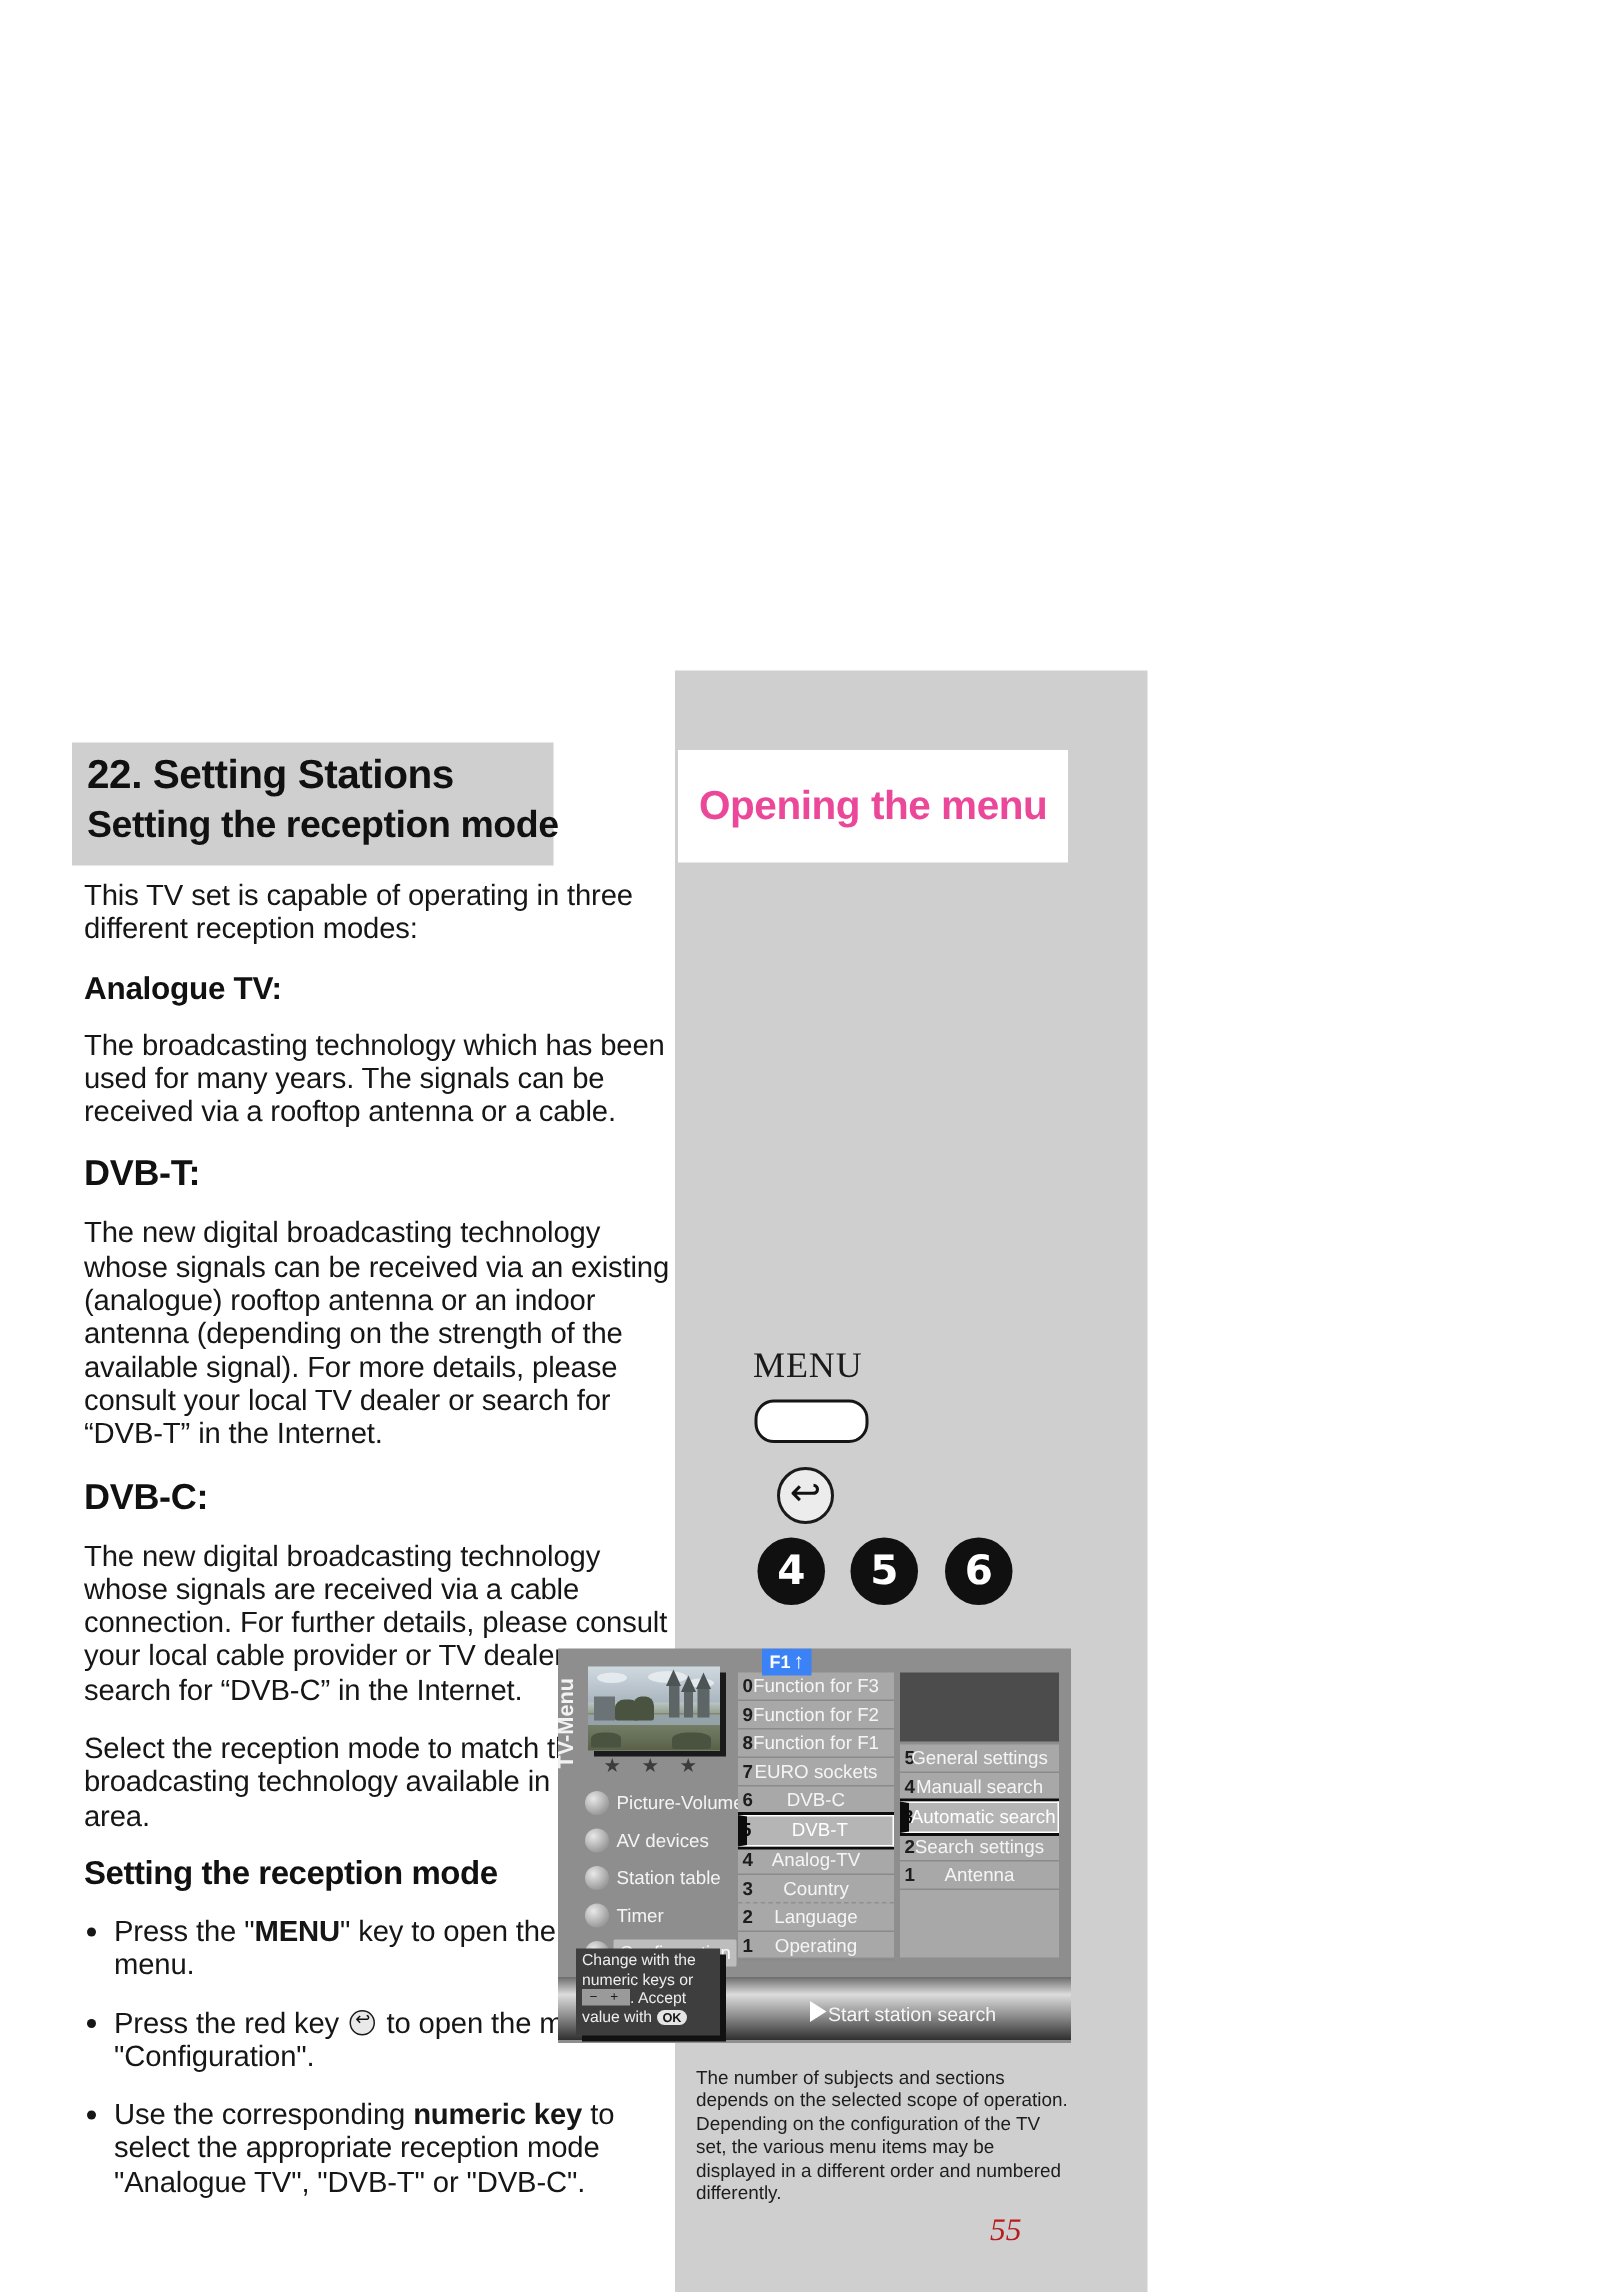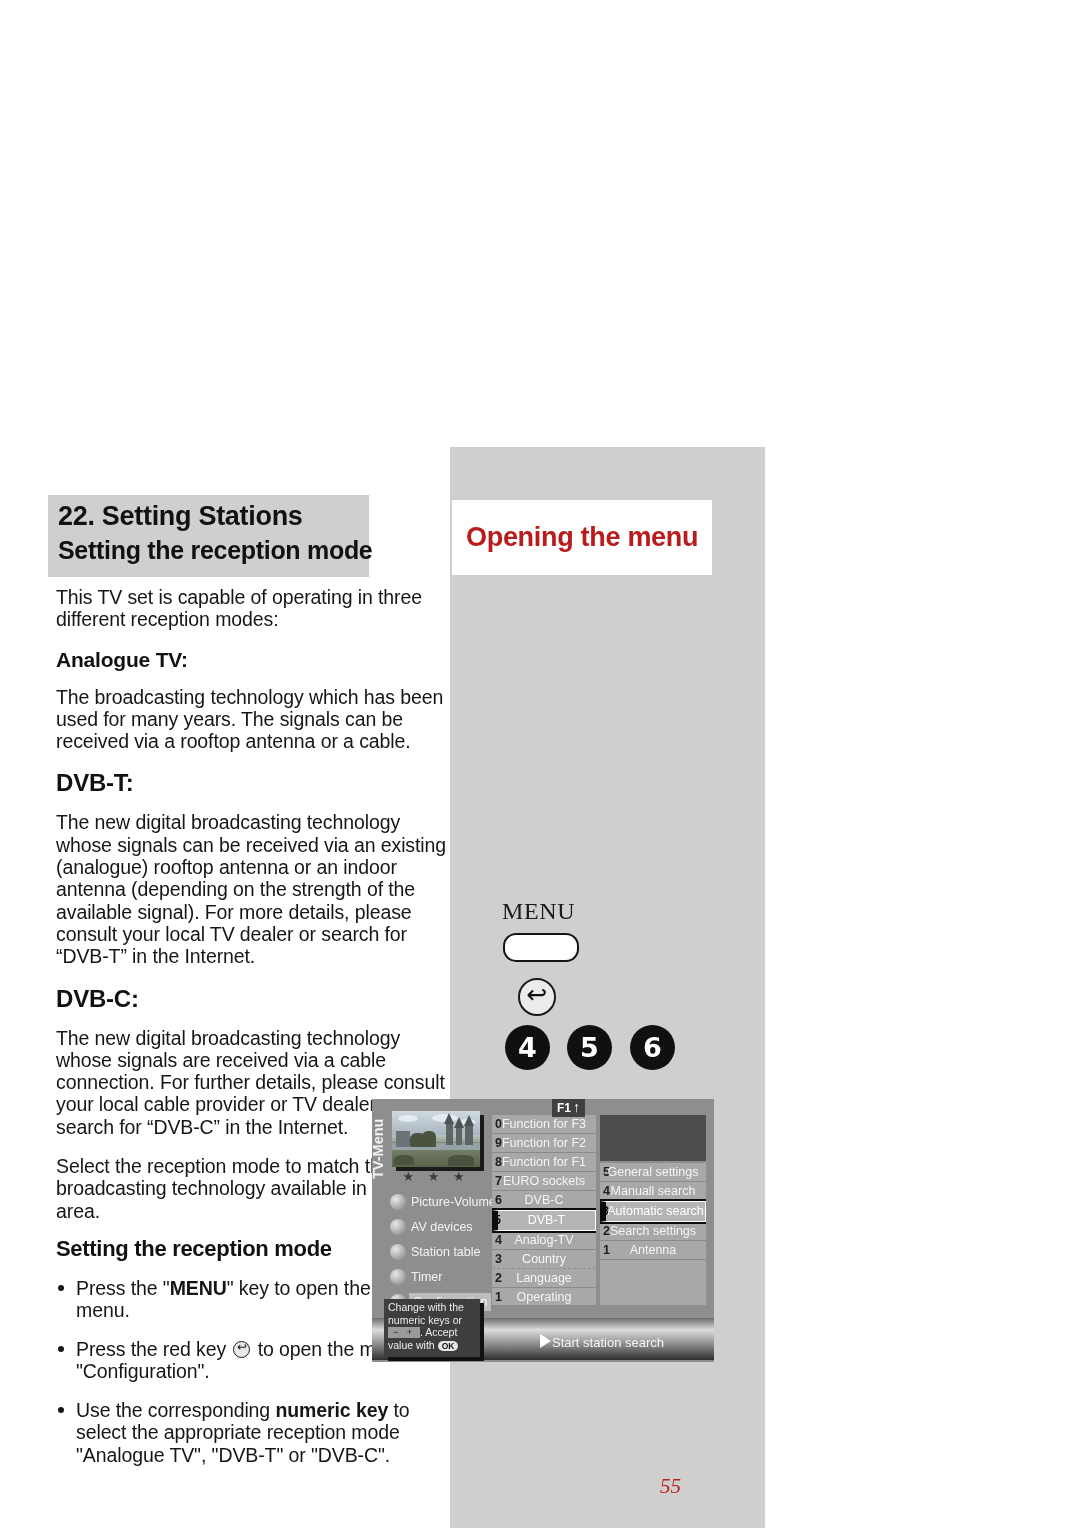--- a/index.html
+++ b/index.html
@@ -35,21 +35,21 @@
     color:#111;line-height:34px;text-align:right;white-space:nowrap;
     padding-right:2px;
   }
 
   .subtitle-box{
     position:absolute;left:452px;top:500px;width:260px;height:75px;
     background:#ffffff;display:flex;align-items:center;
     padding-left:14px;box-sizing:border-box;
   }
   .subtitle-box span{
-    font-size:27px;font-weight:bold;color:#b91c1c;letter-spacing:-0.3px;
+    font-size:27px;font-weight:bold;color:#ec4899;letter-spacing:-0.3px;
     white-space:nowrap;
   }
 
   
   .left-col{
     position:absolute;left:56px;top:586px;width:396px;
     color:#161616;
   }
   .para{
     font-size:19.5px;line-height:22.3px;margin:0 0 17px 0;
@@ -189,24 +189,23 @@
   .mrow.sel{
     background:#b5b5b5;border:1.8px solid #ffffff;border-left:6px solid #0c0c0c;
     box-shadow:0 -2px 0 0 #0c0c0c, 0 2px 0 0 #0c0c0c;
     height:19px;z-index:3;
   }
   .mrow.sel .num{color:#0c0c0c;left:-4px;}
   .mrow.sel .lbl{color:#ffffff;font-weight:normal;}
   .mrow.dashed{border-bottom:1.4px dashed #8f8f8f;}
 
   .f1badge{
-    position:absolute;left:136px;top:0px;background:#404040;color:#fff;
+    position:absolute;left:136px;top:0px;background:#3b82f6;color:#fff;
     padding:1px 5px 2px 5px;font-size:12px;font-weight:bold;z-index:6;
     line-height:14px;
-    margin-left:44px;
   }
   .f1badge .arr{font-size:14px;margin-left:2px;}
 
   .dark-pane{
     position:absolute;left:228px;top:16px;width:106px;height:46px;
     background:#4c4c4c;
   }
 
   
   .bottom-strip{
@@ -434,16 +433,17 @@
       <div class="hint-box">
         <p>Change with the</p>
         <p>numeric keys or</p>
         <p><span class="pm">− +</span><span>. Accept</span></p>
         <p><span>value with</span> <span class="okchip">OK</span></p>
       </div>
 
     </div>
   </div>
 
+  <div class="caption">The number of subjects and sections depends on the selected scope of operation. Depending on the configuration of the TV set, the various menu items may be displayed in a different order and numbered differently.</div>
 
   <div class="pagenum">55</div>
 
 </div>
 
 </body></html>

